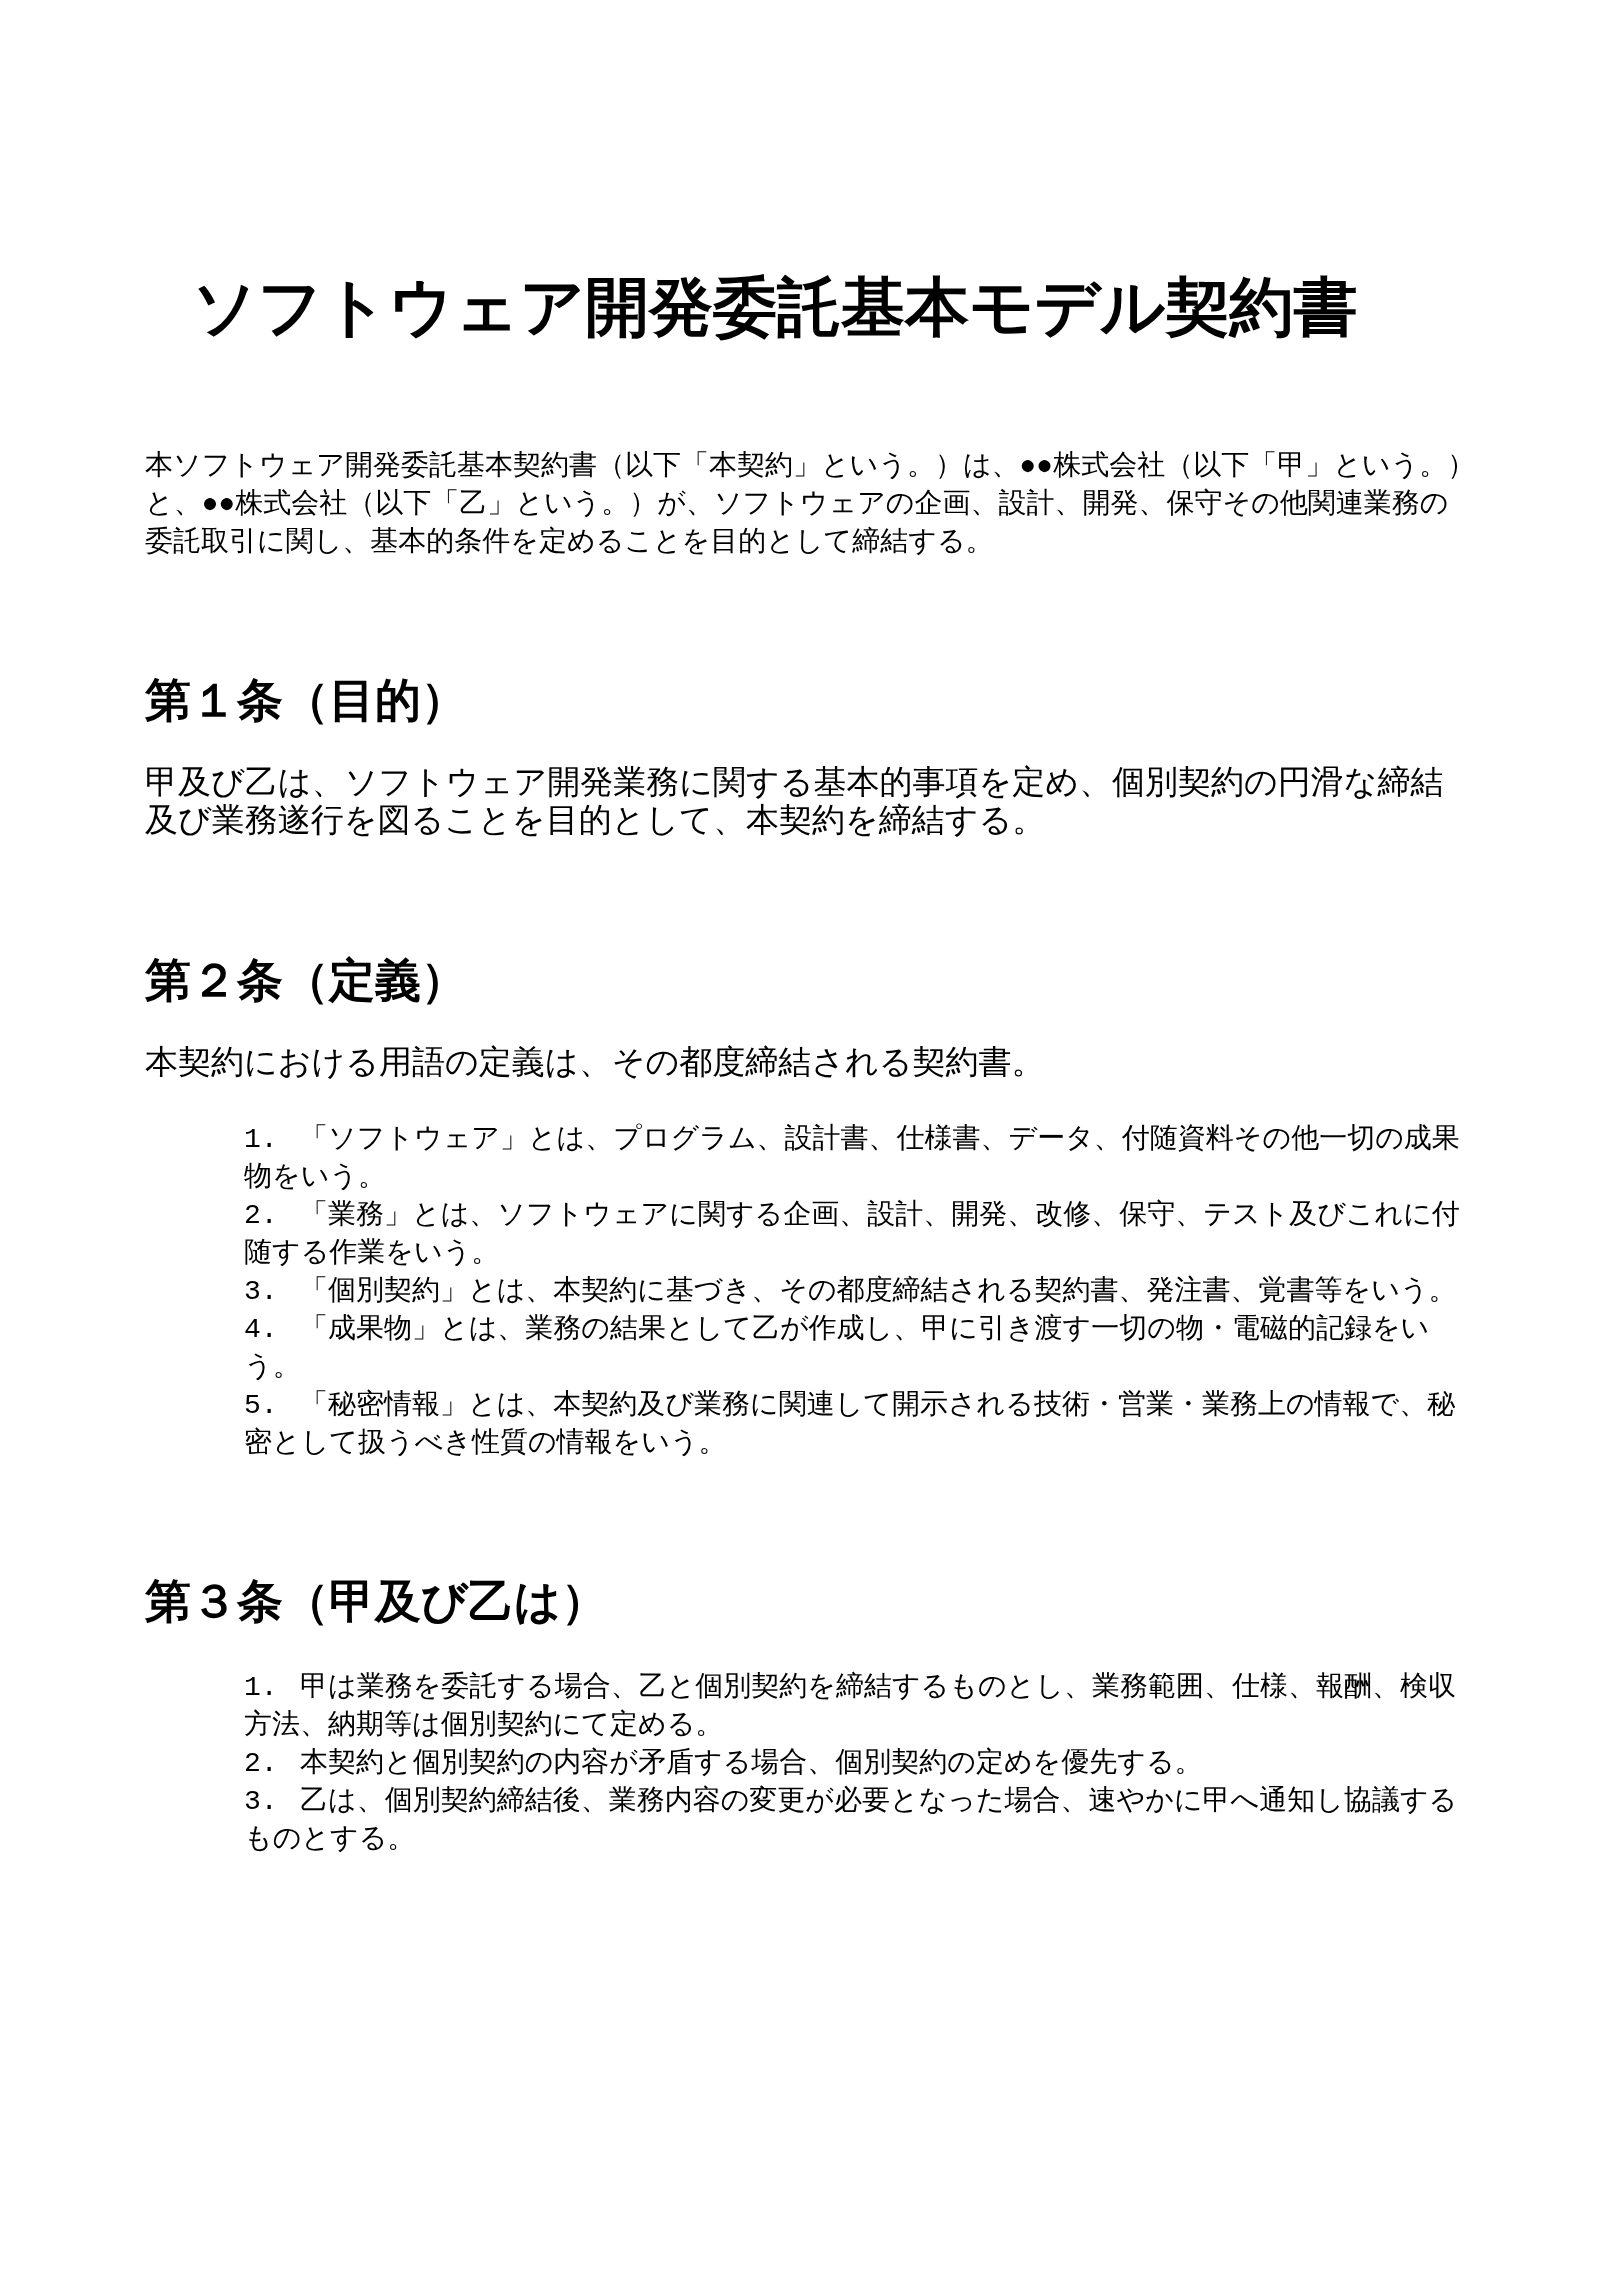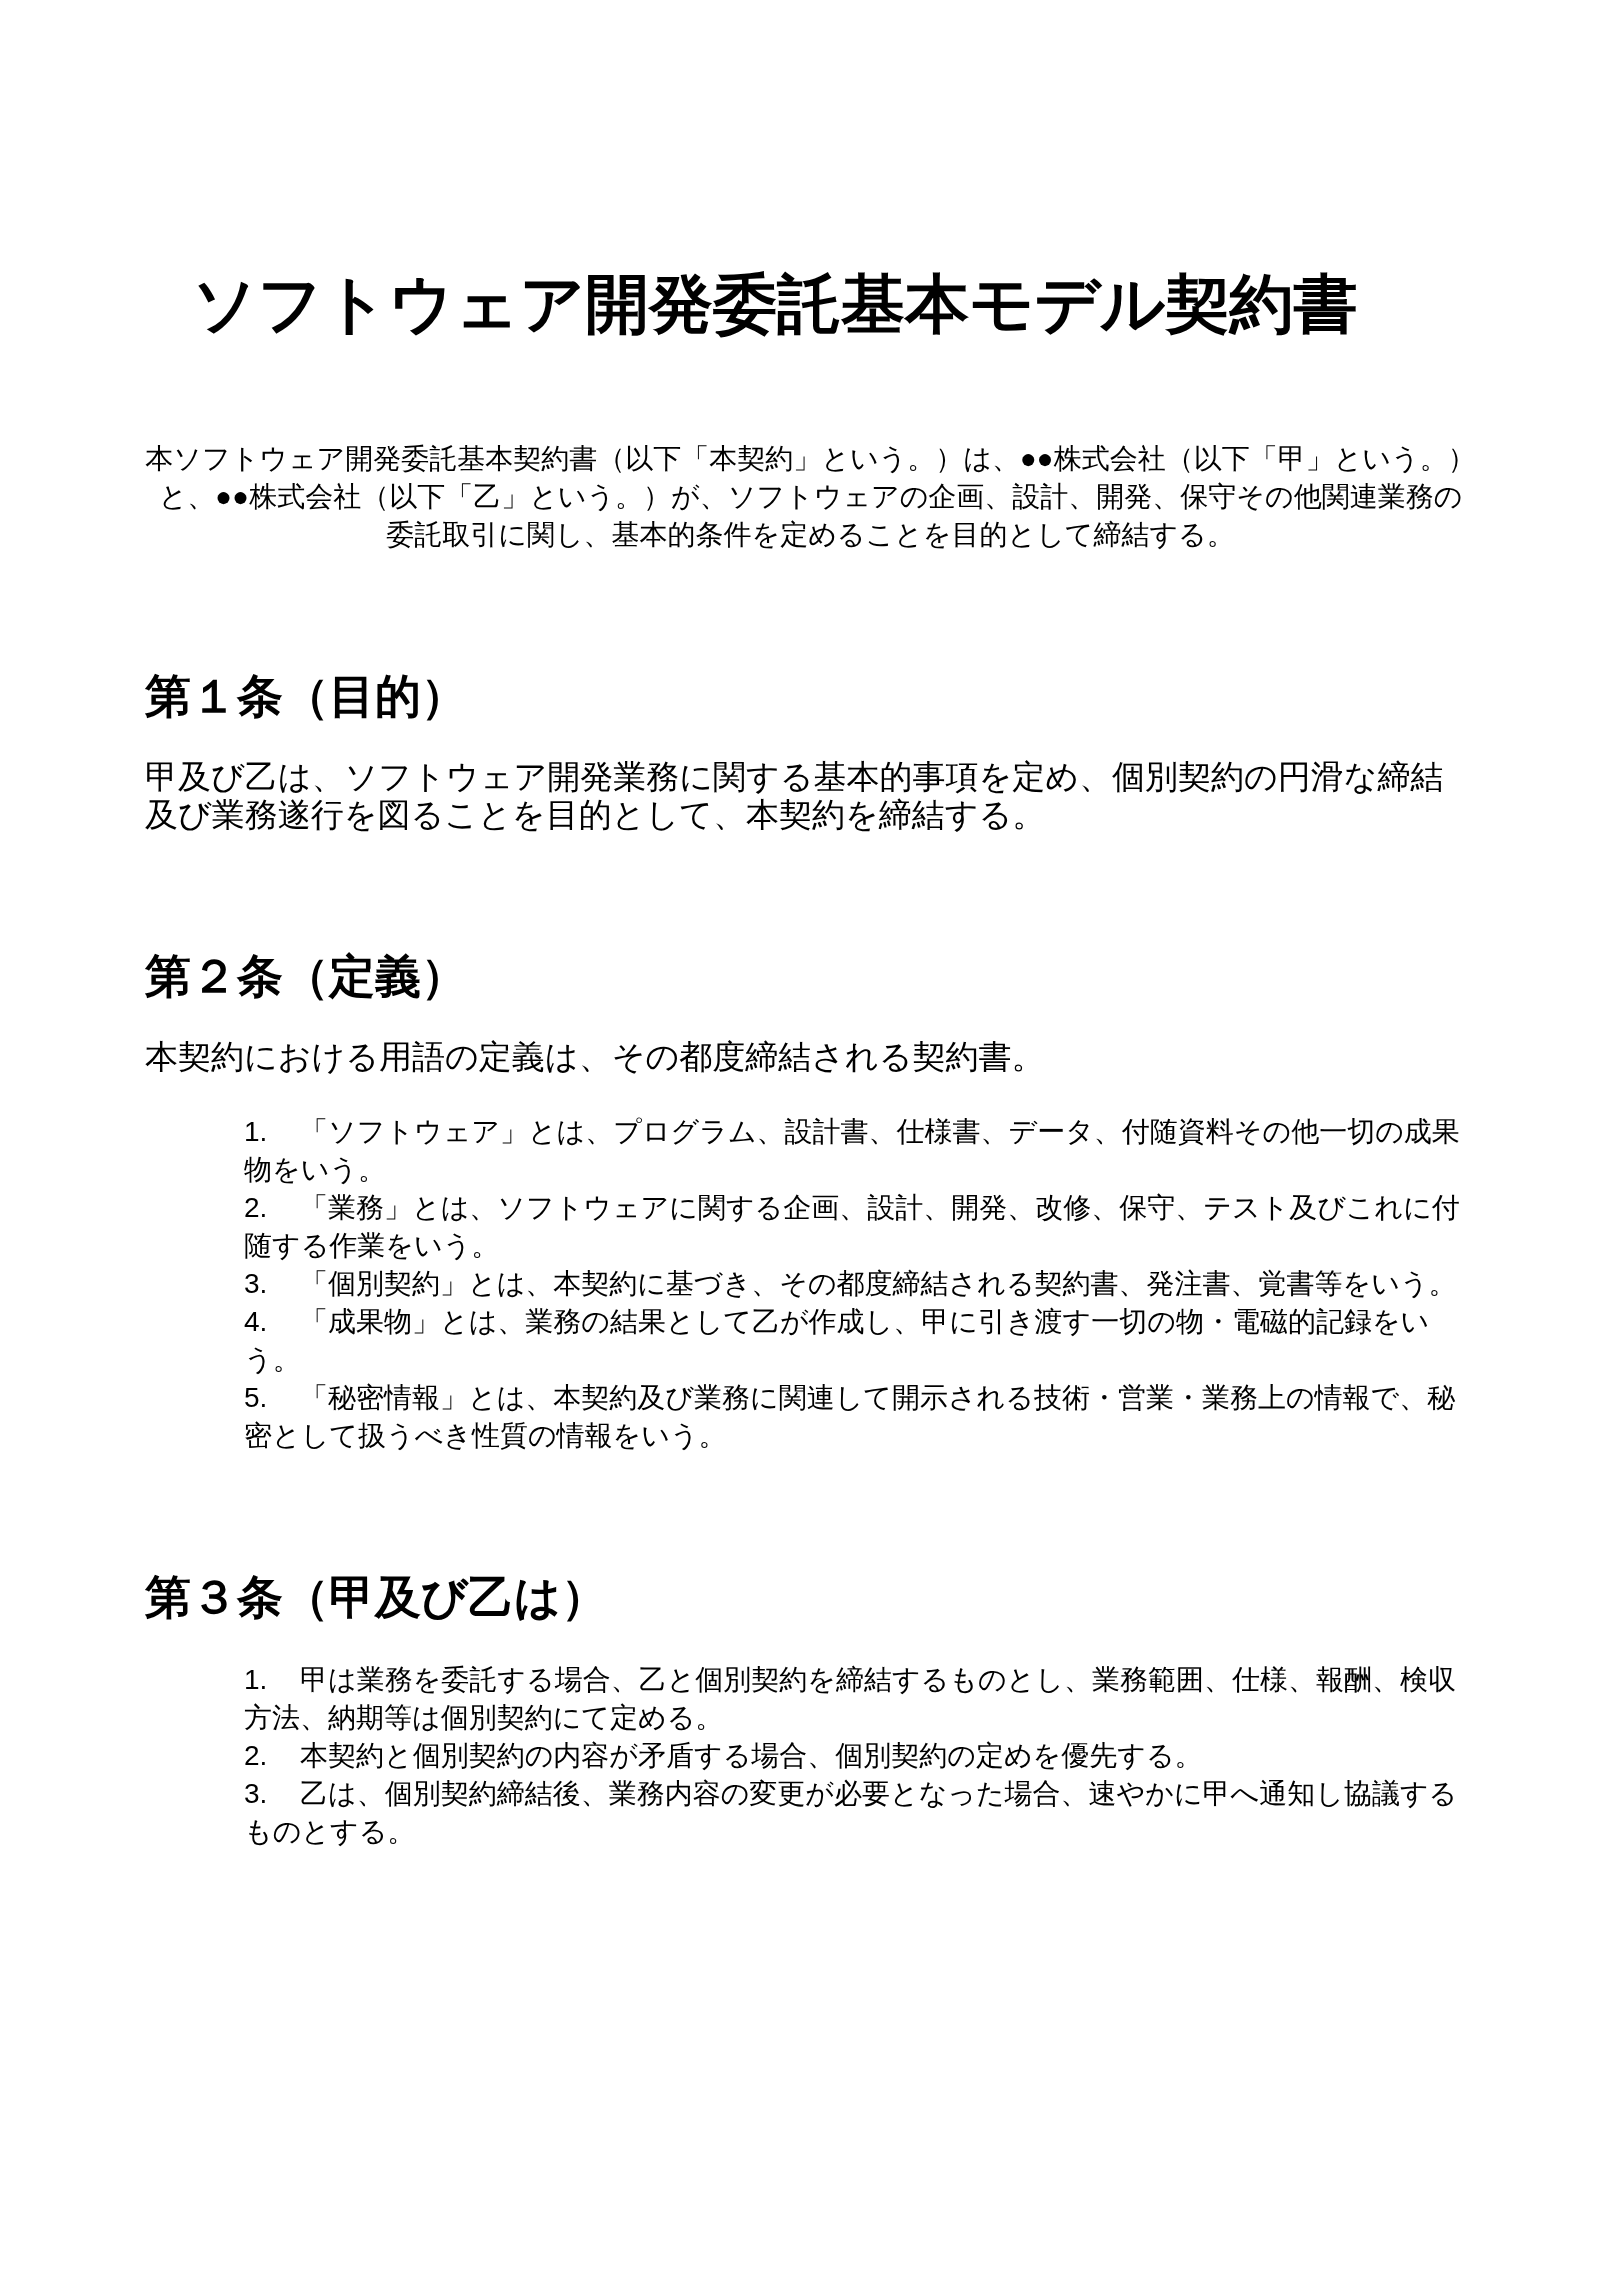--- a/index.html
+++ b/index.html
@@ -6,37 +6,37 @@
   html, body { background: #ffffff; }
   body {
     font-family: "Liberation Sans", sans-serif;
     color: #000000;
     -webkit-font-smoothing: antialiased;
   }
   .page {
     position: relative;
     width: 1621px;
     height: 2067px;
-    margin: 0 auto;
+    margin: 8px auto;
     background: #ffffff;
     padding: 266px 145px 0 145px;
     overflow: hidden;
+    font-family: Liberation Mono, monospace;
   }
   .doc-title {
     font-size: 64px;
     line-height: 76px;
     font-weight: 700;
     margin-left: 47px;
     letter-spacing: 0;
   }
   .intro {
     margin-top: 98px;
     font-size: 28px;
     line-height: 38px;
-    text-align: center;
   }
   h2.article-heading {
     font-size: 46px;
     line-height: 53px;
     font-weight: 700;
     margin-top: 116px;
     margin-bottom: 35px;
   }
   p.body-text {
     font-size: 33px;

